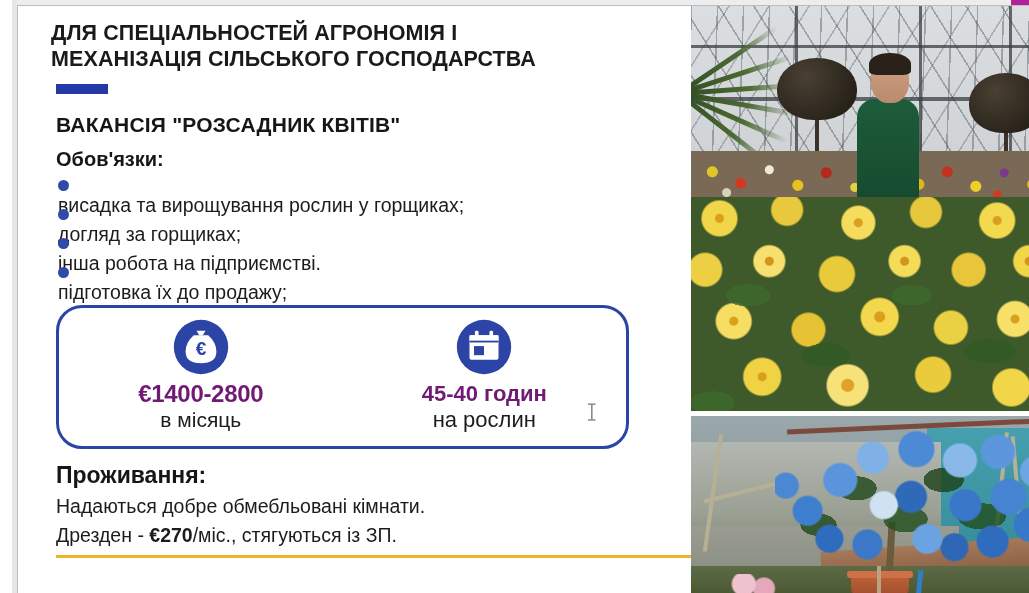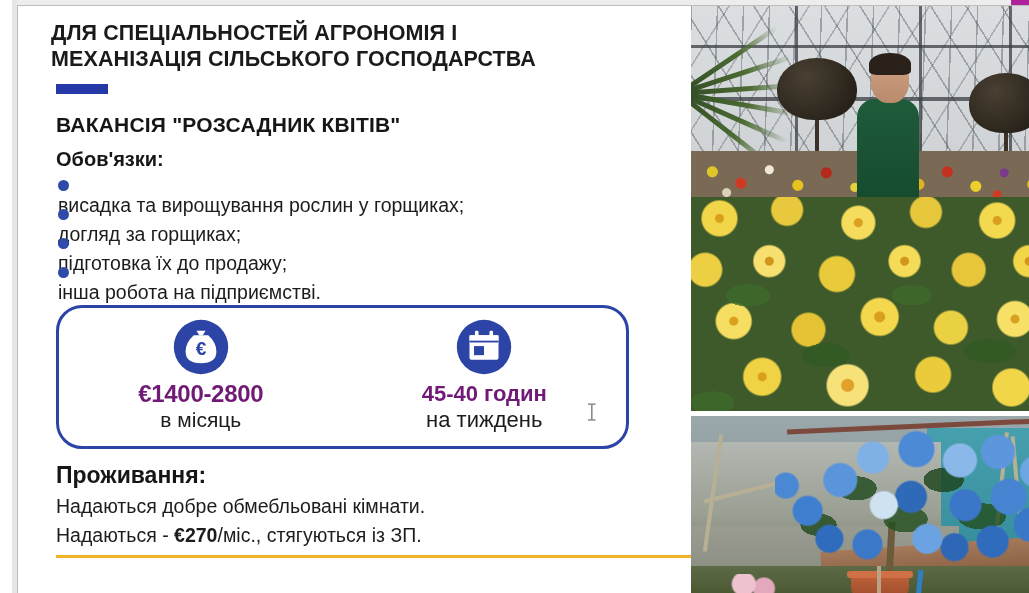--- a/index.html
+++ b/index.html
@@ -570,25 +570,25 @@
         <li class="bullet-row">
           <span class="bullet-dot"></span>
           <span class="bullet-text">висадка та вирощування рослин у горщиках;</span>
         </li>
         <li class="bullet-row">
           <span class="bullet-dot"></span>
           <span class="bullet-text">догляд за горщиках;</span>
         </li>
         <li class="bullet-row">
           <span class="bullet-dot"></span>
-          <span class="bullet-text">підготовка їх до продажу;</span>
+          <span class="bullet-text">інша робота на підприємстві.</span>
         </li>
         <li class="bullet-row">
           <span class="bullet-dot"></span>
-          <span class="bullet-text">інша робота на підприємстві.</span>
+          <span class="bullet-text">підготовка їх до продажу;</span>
         </li>
       </ul>
 
       <div class="info-box">
         <div class="info-items">
 
           <div class="info-item money">
             <svg class="info-icon" viewBox="0 0 64 64">
               <circle cx="32" cy="32" r="30" fill="#2b44a6"></circle>
               <path d="M27 14 h10 l-3 5 h-4 z" fill="#ffffff"></path>
@@ -604,30 +604,30 @@
             <svg class="info-icon" viewBox="0 0 64 64">
               <circle cx="32" cy="32" r="30" fill="#2b44a6"></circle>
               <rect x="16" y="19" width="32" height="27" rx="2" fill="#ffffff"></rect>
               <rect x="16" y="19" width="32" height="6" fill="#ffffff"></rect>
               <rect x="22" y="14" width="4" height="7" rx="1.5" fill="#ffffff"></rect>
               <rect x="38" y="14" width="4" height="7" rx="1.5" fill="#ffffff"></rect>
               <rect x="16" y="25" width="32" height="2" fill="#2b44a6"></rect>
               <rect x="21" y="31" width="11" height="10" fill="#2b44a6"></rect>
             </svg>
             <div class="info-val">45-40 годин</div>
-            <div class="info-sub">на  тиждень</div>
+            <div class="info-sub">на  рослин</div>
           </div>
 
         </div>
       </div>
 
       <div class="housing-label">Проживання:</div>
       <div class="housing-line1">Надаються добре обмебльовані кімнати.</div>
       <div class="housing-line2">
-        <span>Надаються - </span><b>€270</b><span>/міс., стягуються із ЗП.</span>
+        <span>Дрезден - </span><b>€270</b><span>/міс., стягуються із ЗП.</span>
       </div>
 
       <div class="orange-rule"></div>
     </div>
 
     <div class="photo-col">
 
       <div class="photo photo-top">
         <div class="ph-layer gh-sky"></div>
         <div class="ph-layer gh-glass-v"></div>

